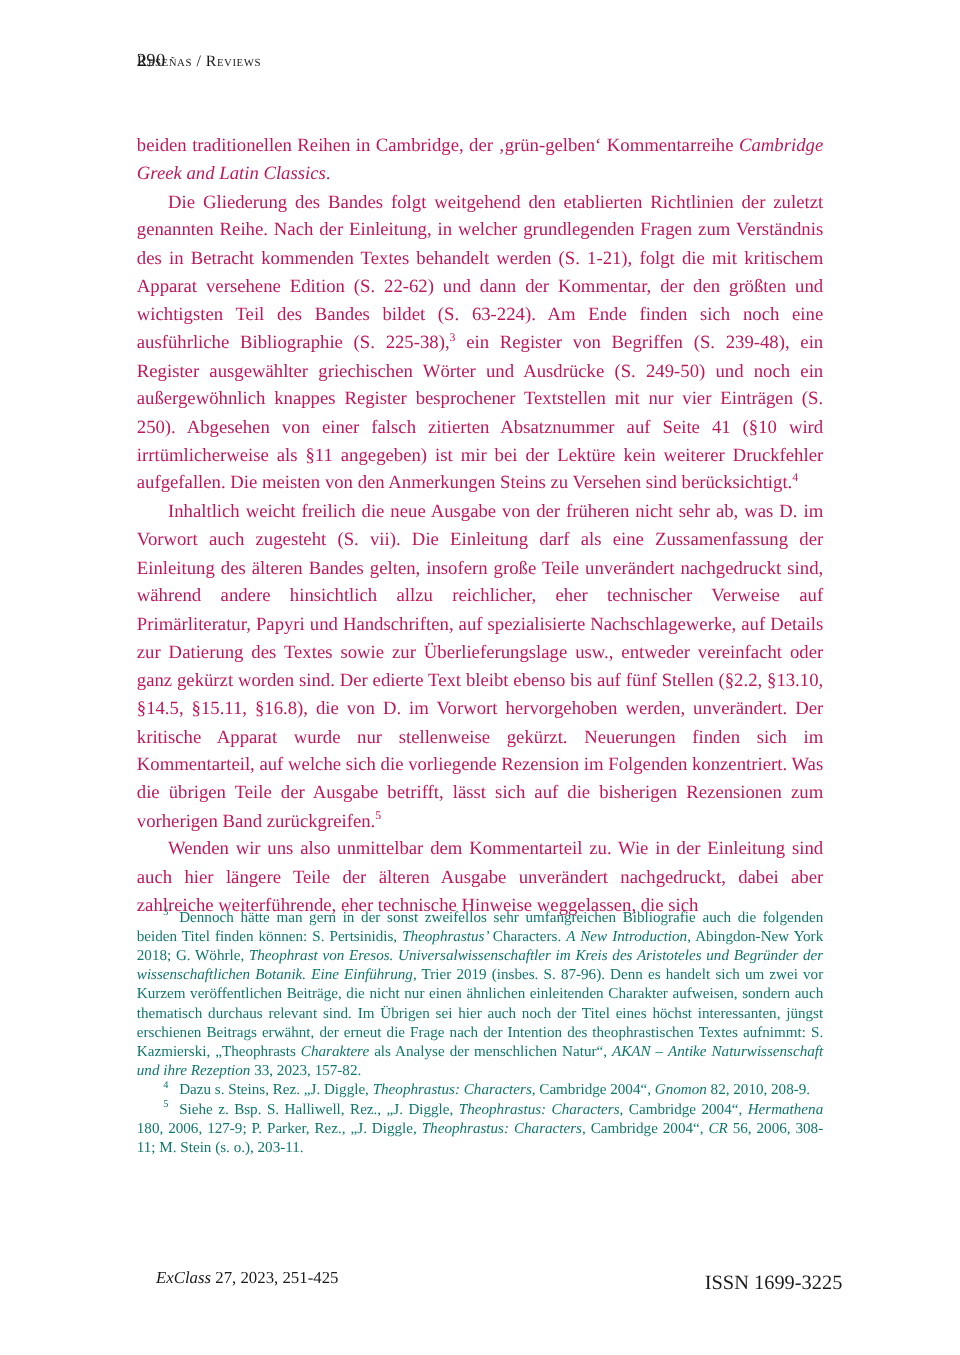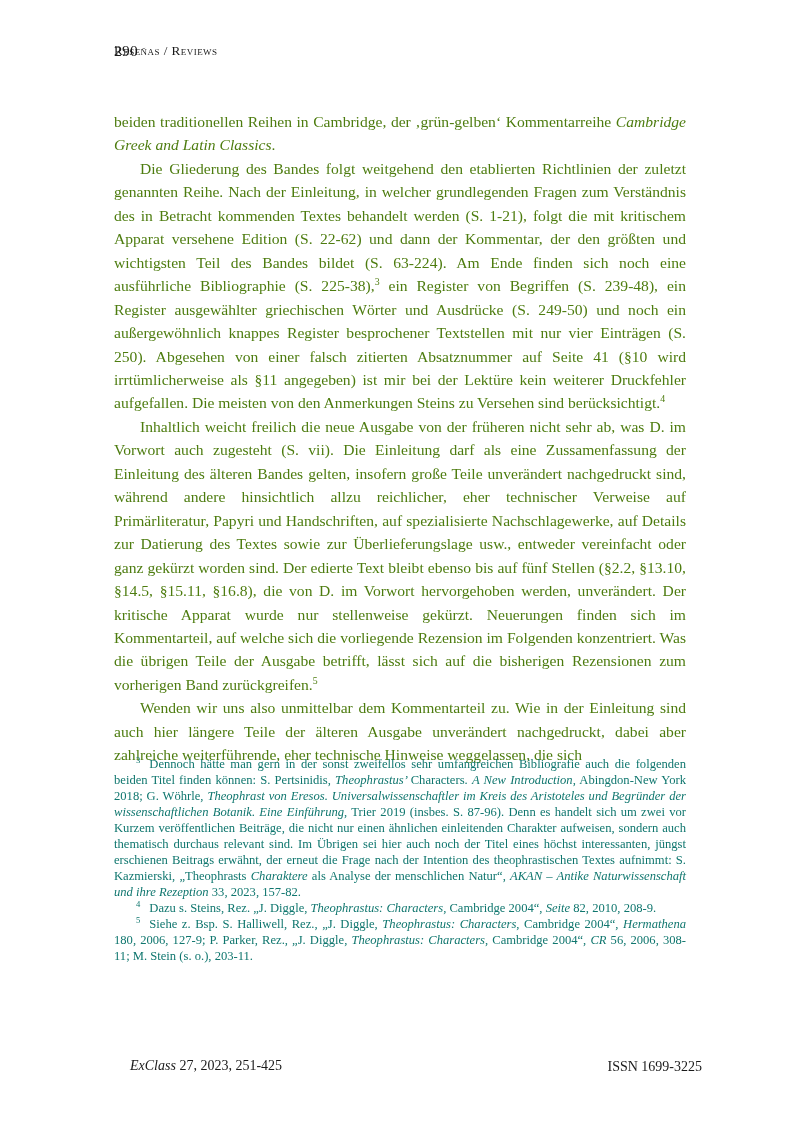--- a/index.html
+++ b/index.html
@@ -60,21 +60,21 @@
     top: 110px;
     width: 572px;
   }
   .body-block p {
     margin: 0;
     font-size: 15.6px;
     line-height: 23.45px;
     text-align: justify;
     text-justify: inter-word;
     hyphens: none;
-    color: #4d7c0f;
+    color: #be185d;
   }
   .body-block p.indent {
     text-indent: 26px;
   }
 
   i, .it { font-style: italic; }
 
   sup.fn {
     font-size: 9.8px;
     vertical-align: super;
@@ -127,21 +127,21 @@
   .footer-left {
     position: absolute;
     left: 0;
     top: 0;
     white-space: nowrap;
   }
   .footer-right {
     position: absolute;
     right: 0;
     top: 1px;
-    font-size: 14px;
+    font-size: 17px;
     white-space: nowrap;
   }
 </style>
 </head>
 <body>
 
 <div class="page">
 
   <div class="running-head">
     <span class="folio">290</span>
@@ -153,21 +153,21 @@
         <p><span>beiden traditionellen Reihen in Cambridge, der ‚grün-gelben‘ Kommentarreihe </span><i>Cambridge Greek and Latin Classics</i><span>.</span></p>
         <p class="indent"><span>Die Gliederung des Bandes folgt weitgehend den etablierten Richtlinien der zuletzt genannten Reihe. Nach der Einleitung, in welcher grundlegenden Fragen zum Verständnis des in Betracht kommenden Textes behandelt werden (S. 1-21), folgt die mit kritischem Apparat versehene Edition (S. 22-62) und dann der Kommentar, der den größten und wichtigsten Teil des Bandes bildet (S. 63-224). Am Ende finden sich noch eine ausführliche Bibliographie (S. 225-38),</span><sup class="fn">3</sup><span> ein Register von Begriffen (S. 239-48), ein Register ausgewählter griechischen Wörter und Ausdrücke (S. 249-50) und noch ein außergewöhnlich knappes Register besprochener Textstellen mit nur vier Einträgen (S. 250). Abgesehen von einer falsch zitierten Absatznummer auf Seite 41 (§10 wird irrtümlicherweise als §11 angegeben) ist mir bei der Lektüre kein weiterer Druckfehler aufgefallen. Die meisten von den Anmerkungen Steins zu Versehen sind berücksichtigt.</span><sup class="fn">4</sup></p>
         <p class="indent"><span>Inhaltlich weicht freilich die neue Ausgabe von der früheren nicht sehr ab, was D. im Vorwort auch zugesteht (S. vii). Die Einleitung darf als eine Zussamenfassung der Einleitung des älteren Bandes gelten, insofern große Teile unverändert nachgedruckt sind, während andere hinsichtlich allzu reichlicher, eher technischer Verweise auf Primärliteratur, Papyri und Handschriften, auf spezialisierte Nachschlagewerke, auf Details zur Datierung des Textes sowie zur Überlieferungslage usw., entweder vereinfacht oder ganz gekürzt worden sind. Der edierte Text bleibt ebenso bis auf fünf Stellen (§2.2, §13.10, §14.5, §15.11, §16.8), die von D. im Vorwort hervorgehoben werden, unverändert. Der kritische Apparat wurde nur stellenweise gekürzt. Neuerungen finden sich im Kommentarteil, auf welche sich die vorliegende Rezension im Folgenden konzentriert. Was die übrigen Teile der Ausgabe betrifft, lässt sich auf die bisherigen Rezensionen zum vorherigen Band zurückgreifen.</span><sup class="fn">5</sup></p>
         <p class="indent"><span>Wenden wir uns also unmittelbar dem Kommentarteil zu. Wie in der Einleitung sind auch hier längere Teile der älteren Ausgabe unverändert nachgedruckt, dabei aber zahlreiche weiterführende, eher technische Hinweise weggelassen, die sich</span></p>
       </div>
   </div>
 
   <div class="footnotes">
     <div id="footnote-list">
         <p><span class="fn-indent"></span><sup class="fn-marker">3</sup><span class="fn-gap"></span><span>Dennoch hätte man gern in der sonst zweifellos sehr umfangreichen Bibliografie auch die folgenden beiden Titel finden können: S. Pertsinidis, </span><i>Theophrastus’ </i><span>Characters. </span><i>A New Introduction</i><span>, Abingdon-New York 2018; G. Wöhrle, </span><i>Theophrast von Eresos. Universalwissenschaftler im Kreis des Aristoteles und Begründer der wissenschaftlichen Botanik. Eine Einführung</i><span>, Trier 2019 (insbes. S. 87-96). Denn es handelt sich um zwei vor Kurzem veröffentlichen Beiträge, die nicht nur einen ähnlichen einleitenden Charakter aufweisen, sondern auch thematisch durchaus relevant sind. Im Übrigen sei hier auch noch der Titel eines höchst interessanten, jüngst erschienen Beitrags erwähnt, der erneut die Frage nach der Intention des theophrastischen Textes aufnimmt: S. Kazmierski, „Theophrasts </span><i>Charaktere</i><span> als Analyse der menschlichen Natur“, </span><i>AKAN – Antike Naturwissenschaft und ihre Rezeption</i><span> 33, 2023, 157-82.</span></p>
-        <p><span class="fn-indent"></span><sup class="fn-marker">4</sup><span class="fn-gap"></span><span>Dazu s. Steins, Rez. „J. Diggle, </span><i>Theophrastus: Characters</i><span>, Cambridge 2004“, </span><i>Seite</i><span> 82, 2010, 208-9.</span></p>
+        <p><span class="fn-indent"></span><sup class="fn-marker">4</sup><span class="fn-gap"></span><span>Dazu s. Steins, Rez. „J. Diggle, </span><i>Theophrastus: Characters</i><span>, Cambridge 2004“, </span><i>Gnomon</i><span> 82, 2010, 208-9.</span></p>
         <p><span class="fn-indent"></span><sup class="fn-marker">5</sup><span class="fn-gap"></span><span>Siehe z. Bsp. S. Halliwell, Rez., „J. Diggle, </span><i>Theophrastus: Characters</i><span>, Cambridge 2004“, </span><i>Hermathena</i><span> 180, 2006, 127-9; P. Parker, Rez., „J. Diggle, </span><i>Theophrastus: Characters</i><span>, Cambridge 2004“, </span><i>CR</i><span> 56, 2006, 308-11; M. Stein (s. o.), 203-11.</span></p>
       </div>
   </div>
 
   <div class="footer">
     <span class="footer-left"><i>ExClass</i><span> 27, 2023, 251-425</span></span>
     <span class="footer-right">ISSN 1699-3225</span>
   </div>
 
 </div>

